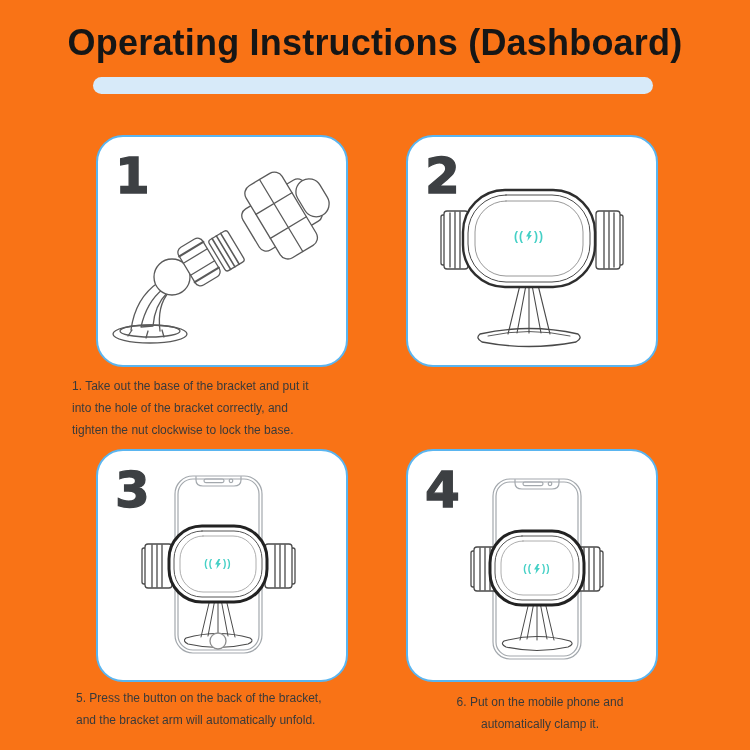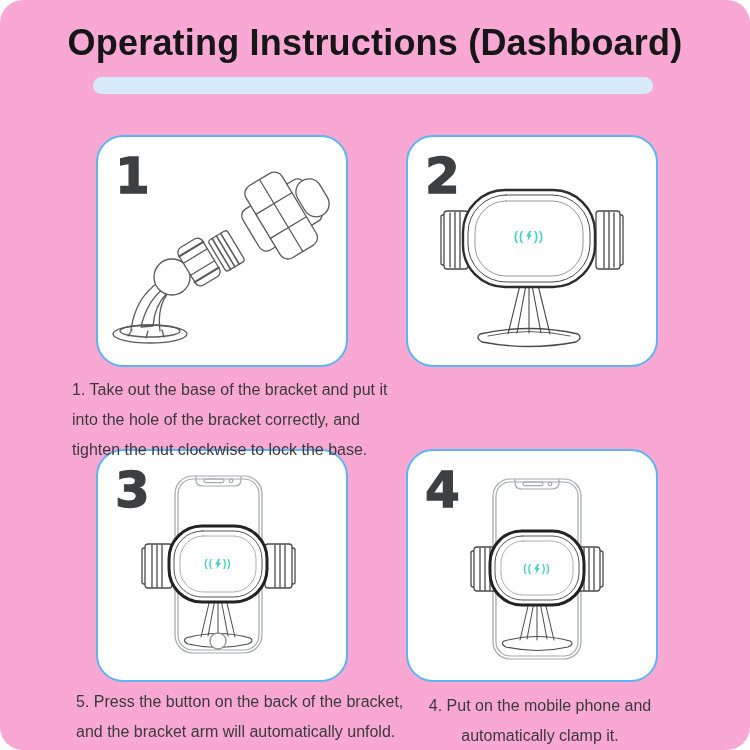--- a/index.html
+++ b/index.html
@@ -1,21 +1,21 @@
 <!DOCTYPE html>
 <html style="--panel-border: #5ab5f0; --bar-bg: #d7eaf9; --step-number: #3d4043; --caption-text: #3a3a3a; --charge-teal: #45d0c6;"><head>
 <meta charset="utf-8">
 <style>
   html,body { margin:0; padding:0; background:#ffffff; }
   body {
     width:750px; height:750px;
     font-family:"Liberation Sans", sans-serif;
     position:relative; overflow:hidden;
   }
-  .page { position:absolute; inset:0; background:#f9a8d4;border-radius:23px; }
+  .page { position:absolute; inset:0; background:#f97316; }
 
   .title {
     position:absolute; top:22px; left:0; width:750px;
     text-align:center;
     font-size:36px; font-weight:700; color:#161616;
     letter-spacing:0.2px;
   }
 
   .divider-bar {
     position:absolute; top:77px; left:93px;
@@ -33,21 +33,21 @@
   .num {
     position:absolute; top:14px; left:17px;
     font-family:"DejaVu Sans", sans-serif;
     font-size:50px; line-height:1; font-weight:bold;
     color:var(--step-number,#3d4043);
     -webkit-text-stroke:1.3px var(--step-number,#3d4043);
   }
 
   .caption {
     position:absolute;
-    font-size:16px; line-height:30px;
+    font-size:12px; line-height:22px;
     color:var(--caption-text,#3a3a3a);
     white-space:pre-line;
   }
   .caption.centered { text-align:center; }
 
   .charge {
     position:absolute; width:70px;
     display:flex; align-items:center; justify-content:center; gap:2px;
     color:var(--charge-teal,#45d0c6);
     font-weight:bold; letter-spacing:1px;
@@ -224,16 +224,16 @@
       </svg>
       <span>))</span>
     </div>
   </div>
 
   <div class="caption" id="caption-1">1. Take out the base of the bracket and put it
 into the hole of the bracket correctly, and
 tighten the nut clockwise to lock the base.</div>
   <div class="caption" id="caption-3">5. Press the button on the back of the bracket,
 and the bracket arm will automatically unfold.</div>
-  <div class="caption centered" id="caption-4">4. Put on the mobile phone and
+  <div class="caption centered" id="caption-4">6. Put on the mobile phone and
 automatically clamp it.</div>
 
 </div>
 
 </body></html>

